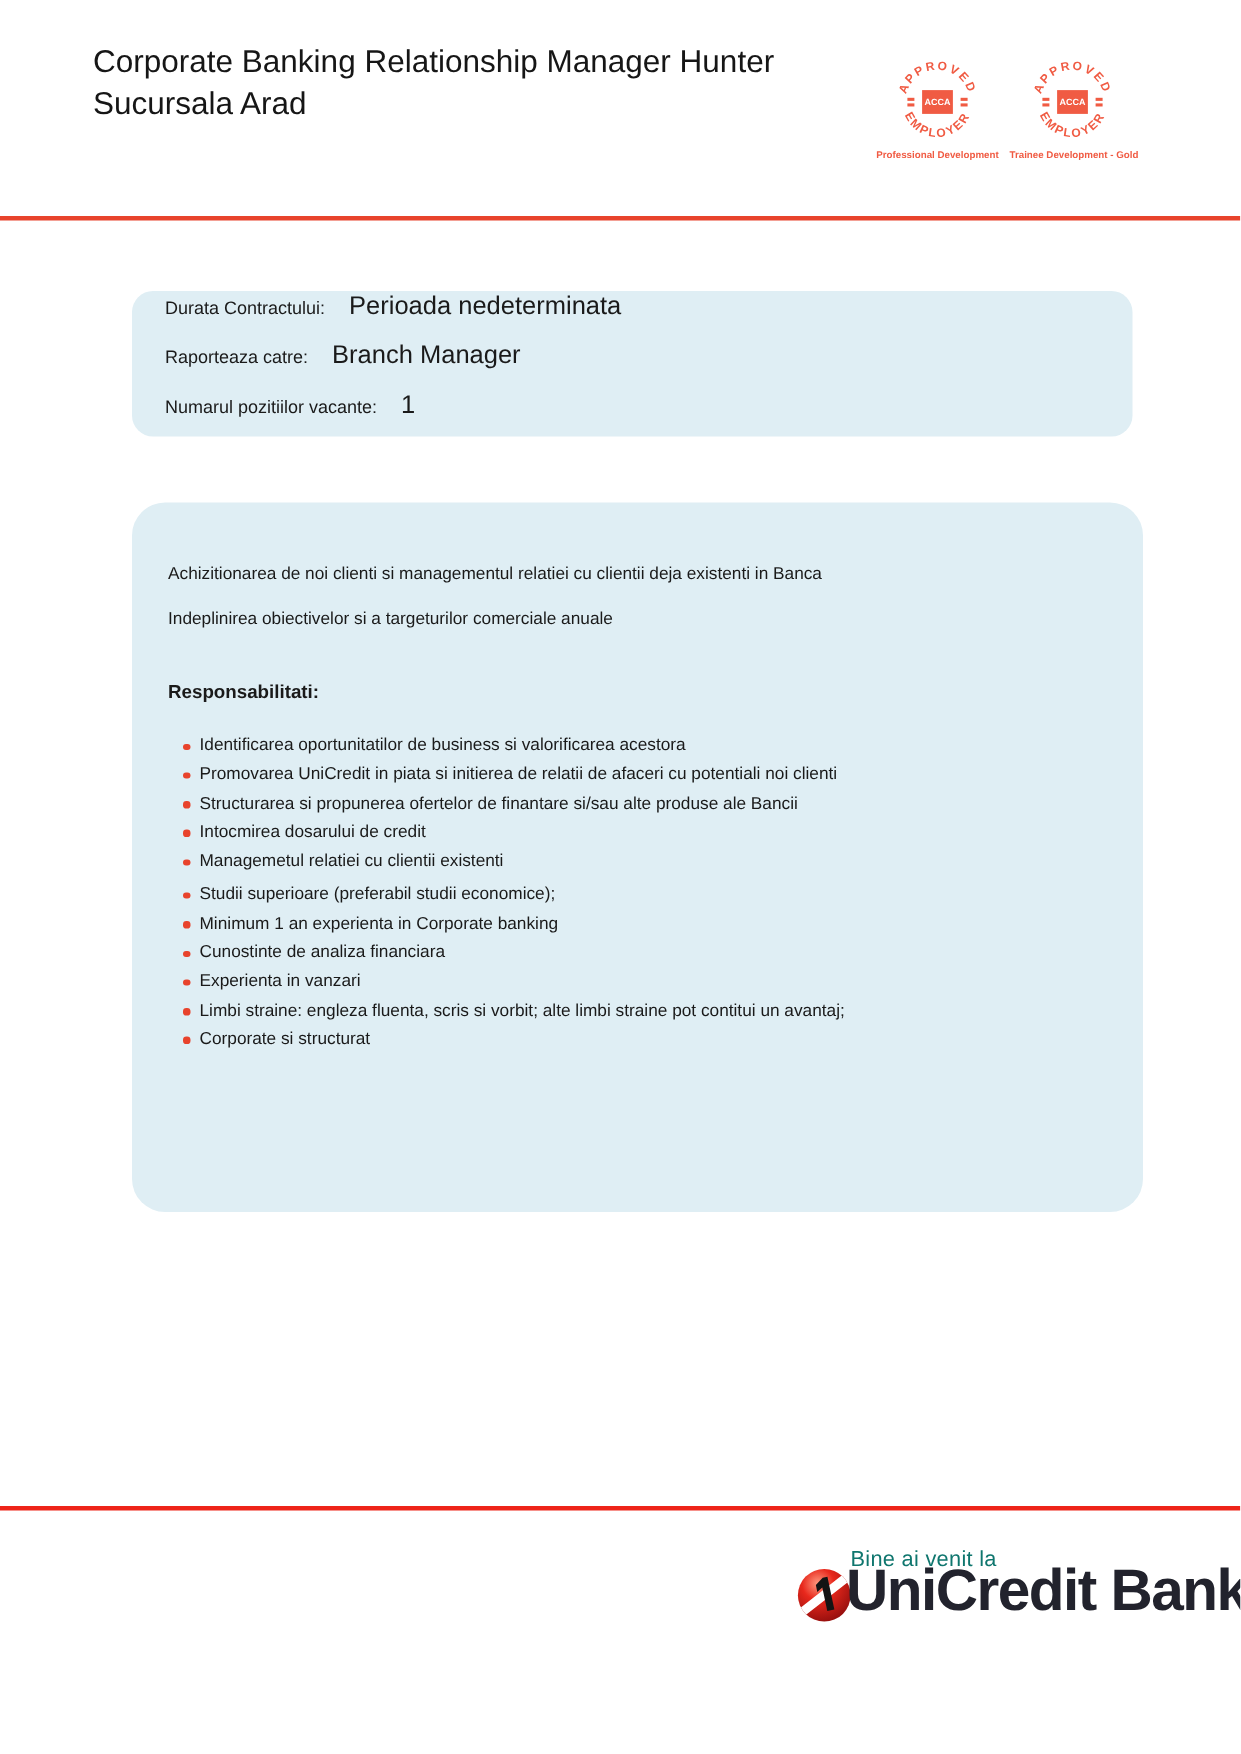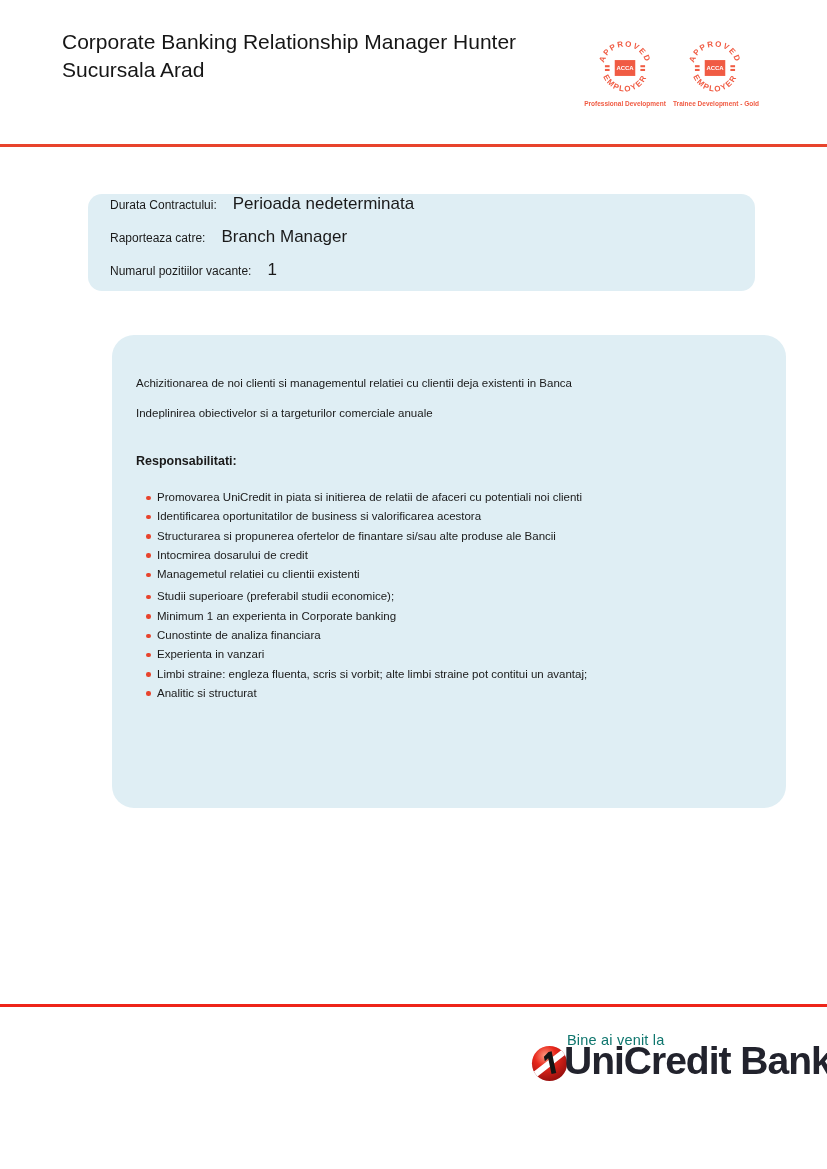--- a/index.html
+++ b/index.html
@@ -58,21 +58,20 @@
   }
   .detail-row { margin: 0 0 20px; font-size: 12px; line-height: 12px; }
   .detail-label { font-weight: 400; }
   .detail-value { font-weight: 400; font-size: 17px; margin-left: 16px; }
 
   
   .box-description {
     left: 88px; top: 335px; width: 674px; height: 473px;
     border-radius: 22px;
     padding: 42px 30px 0 24px;
-    margin-left: 24px;
   }
   .intro-p { font-size: 11.5px; line-height: 12px; margin: 0 0 18px; }
   .intro-p.last { margin-bottom: 0; }
   .section-heading {
     font-size: 12.5px; line-height: 13px; font-weight: 700; margin: 0;
   }
   .sec-0 .section-heading { margin-top: 36px; }
   .sec-1 .section-heading { margin-top: 24px; }
   ul.bullets { list-style: none; margin: 0; padding: 0; }
   .sec-0 ul.bullets { margin-top: 20px; }
@@ -174,36 +173,36 @@
     </p>
   </div>
 
   <div class="box box-description">
     <p class="intro-p">Achizitionarea de noi clienti si managementul relatiei cu clientii deja existenti in Banca</p>
     <p class="intro-p last">Indeplinirea obiectivelor si a targeturilor comerciale anuale</p>
 
     <div class="sec-0">
       <p class="section-heading">Responsabilitati:</p>
       <ul class="bullets">
+        <li>Identificarea oportunitatilor de business si valorificarea acestora</li>
         <li>Promovarea UniCredit in piata si initierea de relatii de afaceri cu potentiali noi clienti</li>
-        <li>Identificarea oportunitatilor de business si valorificarea acestora</li>
         <li>Structurarea si propunerea ofertelor de finantare si/sau alte produse ale Bancii</li>
         <li>Intocmirea dosarului de credit</li>
         <li>Managemetul relatiei cu clientii existenti</li>
       </ul>
     </div>
 
     <div class="sec-1">
       <ul class="bullets">
         <li>Studii superioare (preferabil studii economice);</li>
         <li>Minimum 1 an experienta in Corporate banking</li>
         <li>Cunostinte de analiza financiara</li>
         <li>Experienta in vanzari</li>
         <li>Limbi straine: engleza fluenta, scris si vorbit; alte limbi straine pot contitui un avantaj;</li>
-        <li>Analitic si structurat</li>
+        <li>Corporate si structurat</li>
       </ul>
     </div>
   </div>
 
   <div class="rule-bottom"></div>
 
   <div class="footer-brand">
     <svg class="sphere" width="37" height="37" viewBox="0 0 40 40">
       <defs>
         <radialGradient id="sphG" cx="38%" cy="28%" r="80%">

